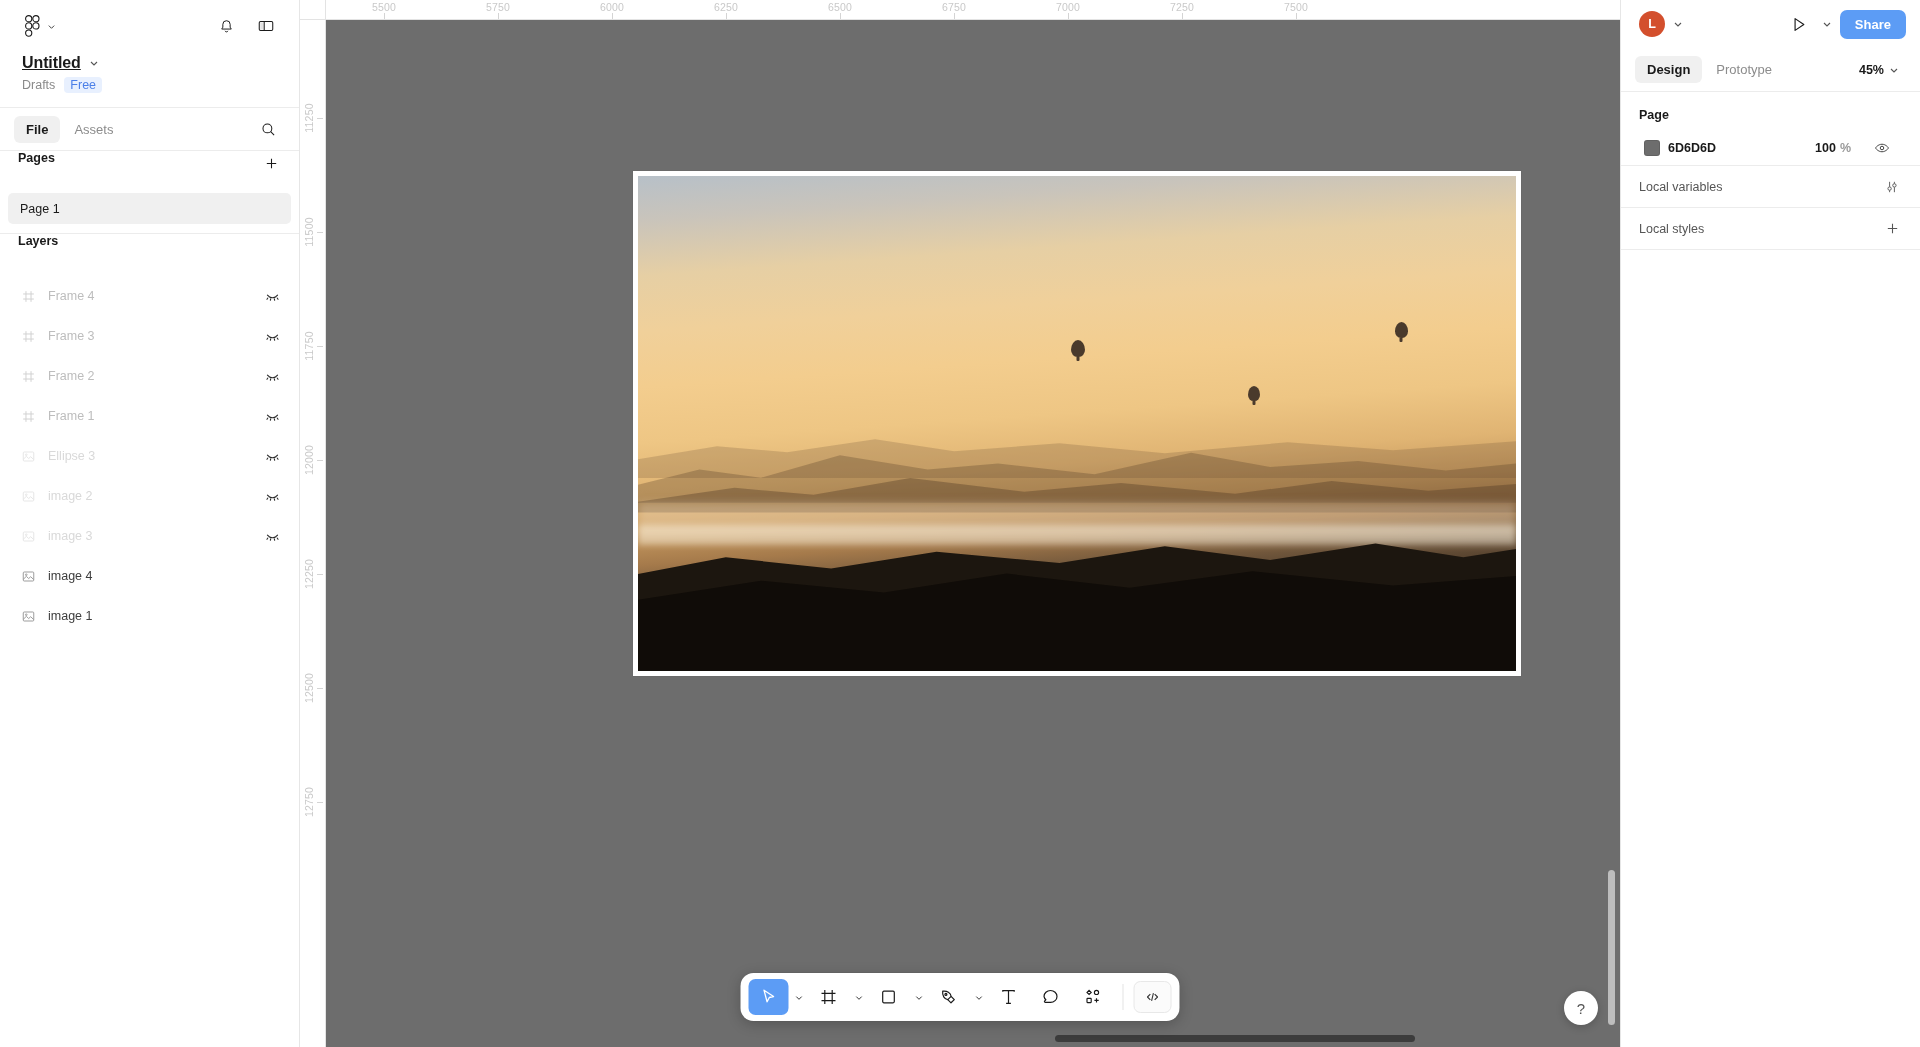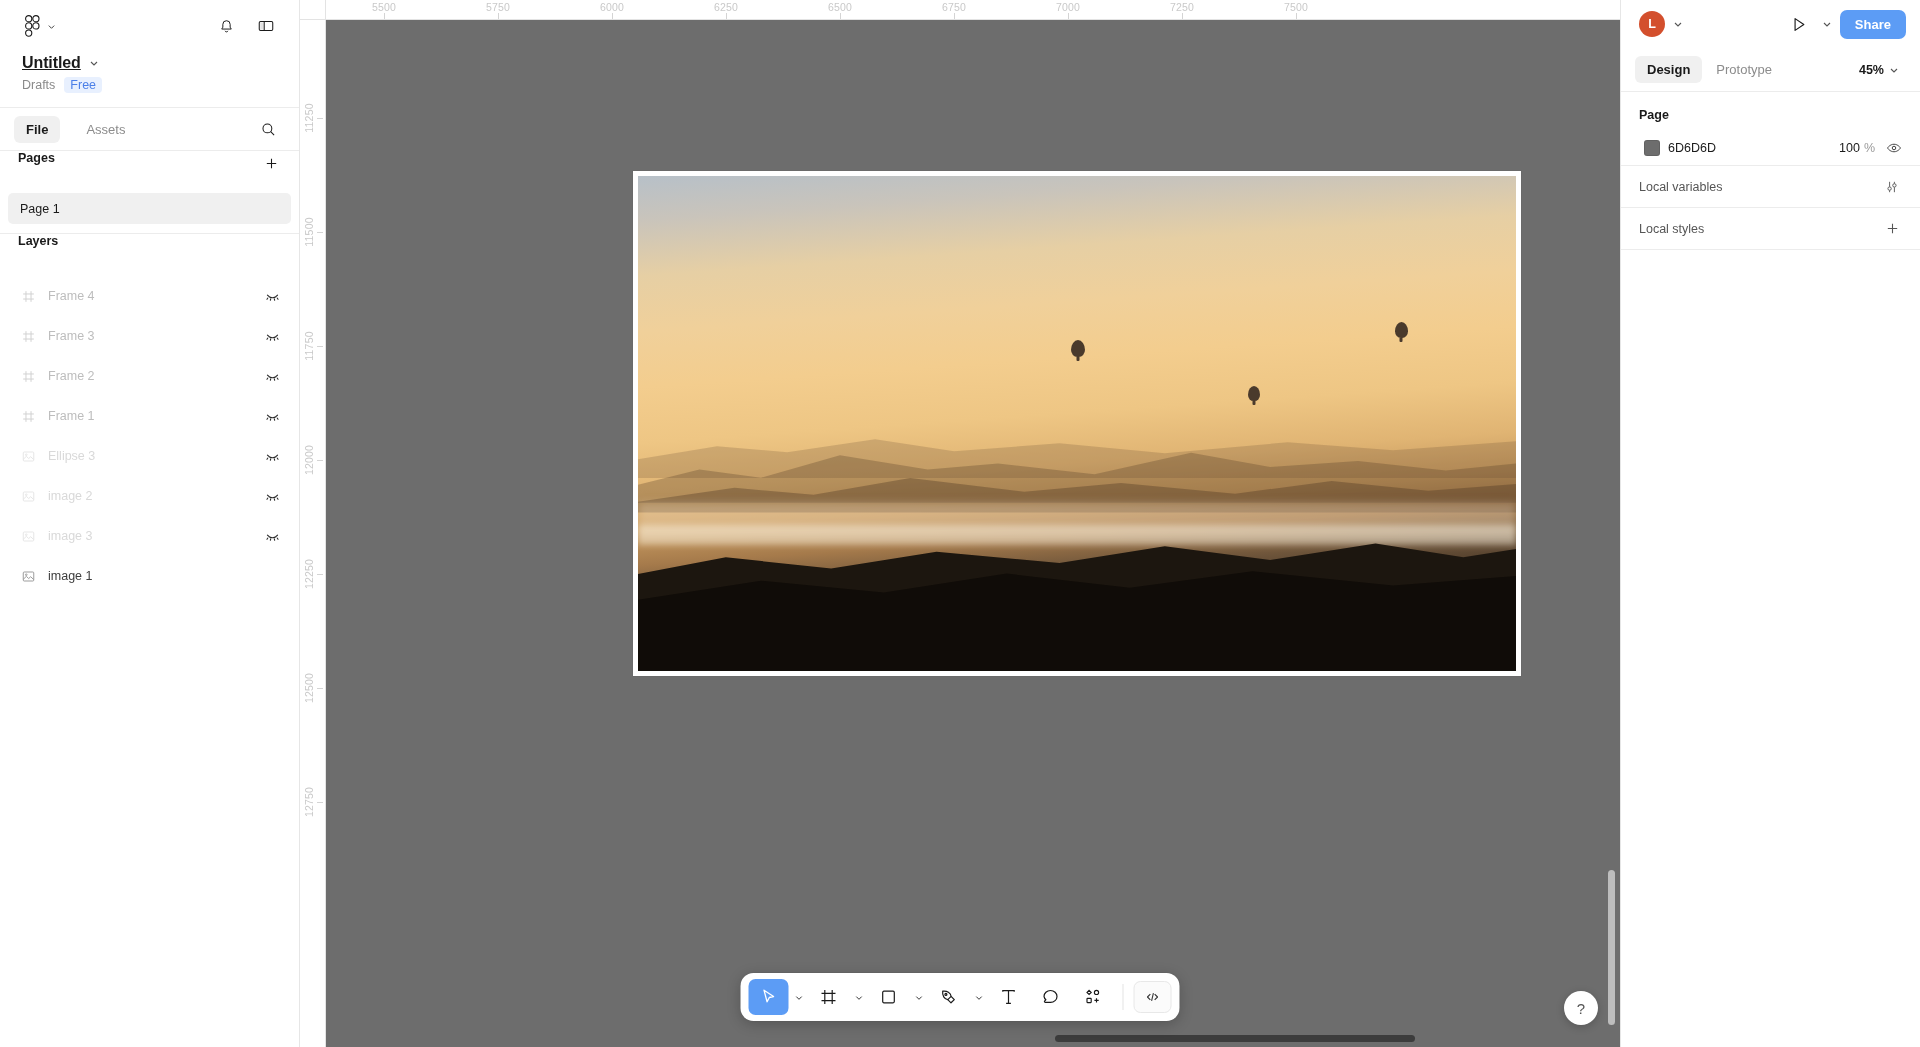--- a/index.html
+++ b/index.html
@@ -39,21 +39,21 @@
   }
   .file-meta { display: flex; align-items: center; gap: 9px; margin-top: 5px; }
   .file-meta .draft { font-size: 12.5px; color: #8a8a8a; cursor: pointer; }
   .file-meta .plan {
     font-size: 12.5px; color: #4b7fe8; background: #e8f0fe;
     padding: 1px 6px; border-radius: 4px; cursor: pointer;
   }
 
   .lp-tabs {
     display: flex; align-items: center; height: 44px;
-    padding: 0 16px 0 14px; gap: 14px;
+    padding: 0 16px 0 14px; gap: 2px;
     border-top: 1px solid #ececec; border-bottom: 1px solid #ececec;
   }
   .tab {
     font-size: 13px; padding: 6px 12px; border-radius: 6px;
     color: #8c8c8c; cursor: pointer; font-weight: 400;
   }
   .tab.active { background: #f0f0f0; color: #1a1a1a; font-weight: 600; }
 
   .section-head {
     display: flex; align-items: flex-start; height: 42px;
@@ -210,21 +210,21 @@
     display: flex; align-items: center; gap: 5px; margin-left: auto;
     padding: 5px 7px; border-radius: 6px; cursor: pointer;
   }
   .zoom-val { font-size: 12.5px; color: #1a1a1a; font-weight: 600; }
 
   .rp-section-title {
     font-size: 12.5px; font-weight: 700; color: #1a1a1a;
     padding: 16px 18px 9px 18px;
   }
   .page-fill-row {
-    display: flex; align-items: center; padding: 0 14px 0 18px; gap: 0; height: 34px;
+    display: flex; align-items: center; padding: 0 26px 0 18px; gap: 12px; height: 34px; font-weight: bold;
   }
   .fill-field {
     flex: 1; display: flex; align-items: center; height: 28px;
     border-radius: 6px; padding: 0 3px 0 5px; gap: 8px; cursor: pointer;
   }
   .swatch {
     width: 16px; height: 16px; border-radius: 3px; background: #6d6d6d;
     box-shadow: inset 0 0 0 1px rgba(0,0,0,0.1); flex: 0 0 16px;
   }
   .hex { font-size: 12.5px; color: #1a1a1a; flex: 1; }
@@ -422,20 +422,31 @@
               <circle cx="5.6" cy="6.1" r=".85"></circle>
             </svg>
           </span>
           <span class="layer-name">image 3</span>
           <span class="layer-eye">
             <svg width="15" height="15" viewBox="0 0 16 16" fill="none" stroke="#2b2b2b" stroke-width="1.15" stroke-linecap="round">
               <path d="M2.6 6.6c1.3 1.7 3.1 2.7 5.4 2.7s4.1-1 5.4-2.7"></path>
               <path d="M3 9.6l-.9 1.4M6.1 10.5l-.4 1.5M9.9 10.5l.4 1.5M13 9.6l.9 1.4"></path>
             </svg>
           </span>
+        </div>
+        <div class="layer-row">
+          <span class="layer-icon">
+            <svg width="15" height="15" viewBox="0 0 16 16" fill="none" stroke="#9a9a9a" stroke-width="1.05">
+              <rect x="2.4" y="3.2" width="11.2" height="9.6" rx="1"></rect>
+              <path d="M2.4 11l3.3-3.2 2.5 2.4 2.1-2 3.3 3.1"></path>
+              <circle cx="5.6" cy="6.1" r=".85"></circle>
+            </svg>
+          </span>
+          <span class="layer-name">image 4</span>
+          <span class="layer-eye"></span>
         </div>
         <div class="layer-row">
           <span class="layer-icon">
             <svg width="15" height="15" viewBox="0 0 16 16" fill="none" stroke="#9a9a9a" stroke-width="1.05">
               <rect x="2.4" y="3.2" width="11.2" height="9.6" rx="1"></rect>
               <path d="M2.4 11l3.3-3.2 2.5 2.4 2.1-2 3.3 3.1"></path>
               <circle cx="5.6" cy="6.1" r=".85"></circle>
             </svg>
           </span>
           <span class="layer-name">image 1</span>

